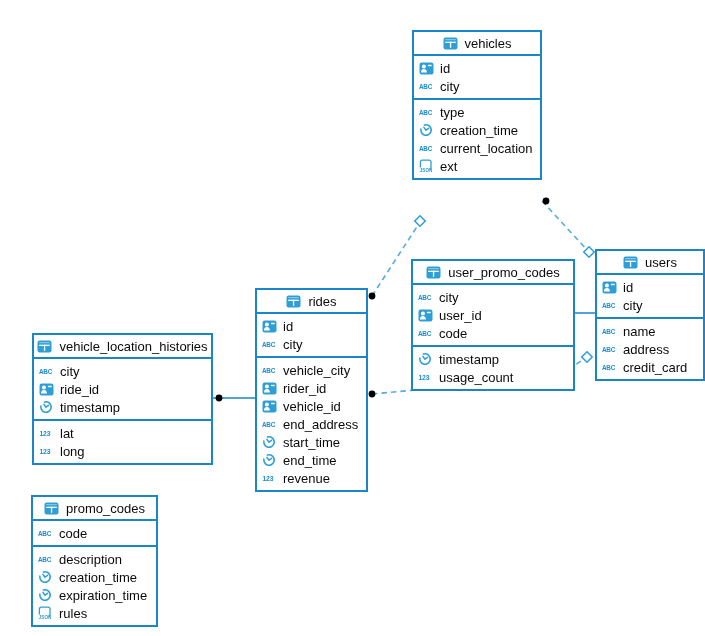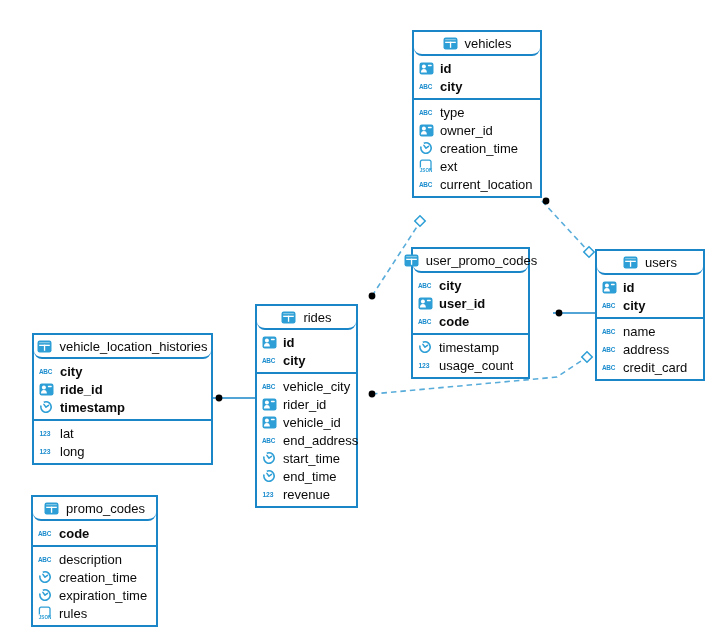--- a/index.html
+++ b/index.html
@@ -21,32 +21,31 @@
     background:#ffffff;
     border:2px solid var(--border,#1a86c8);
     box-sizing:border-box;
     color:var(--text,#0a0a0a);
     font-size:13px;
   }
   .hdr{
     display:flex;align-items:center;justify-content:center;gap:5px;
     height:22px;
     border-bottom:2px solid var(--border,#1a86c8);
-    border-radius:8px;
   }
   .title{color:var(--text,#0a0a0a);}
   .sec{padding:3px 0;}
   .sec.pk{border-bottom:2px solid var(--border,#1a86c8);}
   .row{
     display:flex;align-items:center;gap:4px;
     height:18px;
     padding-left:5px;
     white-space:nowrap;
   }
-  .sec.pk .fname{font-weight:bold;}
+  .sec.pk .fname{font-weight:normal;}
   .ficon{display:inline-flex;width:17px;justify-content:flex-start;align-items:center;flex:0 0 17px;}
   .ficon svg{display:block;}
 </style>
 </head>
 <body>
 
 <div id="canvas">
   <svg id="rel-layer" viewBox="0 0 705 636" xmlns="http://www.w3.org/2000/svg">
       <polyline points="372,296 420,222" class="conn dashed"></polyline>
       <polyline points="542,201 589,252" class="conn dashed"></polyline>
@@ -100,61 +99,50 @@
           <div class="row">
             <span class="ficon">
               <svg width="17" height="13" viewBox="0 0 17 13">
                 <text x="0" y="9" font-family="'Liberation Sans',sans-serif" font-size="6.4" font-weight="bold" fill="#1d8dce" letter-spacing="-0.3">ABC</text>
               </svg>
             </span>
             <span class="fname">type</span>
           </div>
           <div class="row">
             <span class="ficon">
-              <svg width="15" height="13" viewBox="0 0 15 13">
-                <rect x="0.5" y="0.5" width="14" height="12" rx="2.2" fill="#2e9fd6"></rect>
-                <circle cx="4.9" cy="4.6" r="2" fill="#fff"></circle>
-                <path d="M1.9 10.6 C1.9 8.2 3.3 7.1 4.9 7.1 C6.5 7.1 7.9 8.2 7.9 10.6 Z" fill="#fff"></path>
-                <rect x="8.8" y="2.7" width="4" height="1.5" rx="0.7" fill="#fff"></rect>
-              </svg>
-            </span>
-            <span class="fname">owner_id</span>
-          </div>
-          <div class="row">
-            <span class="ficon">
               <svg width="14" height="14" viewBox="0 0 14 14">
                 <g transform="rotate(-115 7 7)">
                   <circle cx="7" cy="7" r="5.2" fill="none" stroke="#2e9fd6" stroke-width="1.6" stroke-dasharray="27.5 5.2"></circle>
                 </g>
                 <path d="M7 7.2 L4.9 4.4 M7 7.2 L9.5 5.4" stroke="#2e9fd6" stroke-width="1.5" stroke-linecap="round" fill="none"></path>
               </svg>
             </span>
             <span class="fname">creation_time</span>
+          </div>
+          <div class="row">
+            <span class="ficon">
+              <svg width="17" height="13" viewBox="0 0 17 13">
+                <text x="0" y="9" font-family="'Liberation Sans',sans-serif" font-size="6.4" font-weight="bold" fill="#1d8dce" letter-spacing="-0.3">ABC</text>
+              </svg>
+            </span>
+            <span class="fname">current_location</span>
           </div>
           <div class="row">
             <span class="ficon">
               <svg width="14" height="14" viewBox="0 0 14 14">
                 <path d="M3 1.2 h7.4 a1.6 1.6 0 0 1 1.6 1.6 v6.2 a1.6 1.6 0 0 1 -1.6 1.6 h-7.4 a1.6 1.6 0 0 1 -1.6 -1.6 v-6.2 a1.6 1.6 0 0 1 1.6 -1.6 Z" fill="none" stroke="#2e9fd6" stroke-width="1.3"></path>
                 <rect x="0.6" y="8.4" width="10" height="5.4" fill="#fff"></rect>
                 <text x="0.8" y="13" font-family="'Liberation Sans',sans-serif" font-size="4.6" font-weight="bold" fill="#2e9fd6">JSON</text>
               </svg>
             </span>
             <span class="fname">ext</span>
           </div>
-          <div class="row">
-            <span class="ficon">
-              <svg width="17" height="13" viewBox="0 0 17 13">
-                <text x="0" y="9" font-family="'Liberation Sans',sans-serif" font-size="6.4" font-weight="bold" fill="#1d8dce" letter-spacing="-0.3">ABC</text>
-              </svg>
-            </span>
-            <span class="fname">current_location</span>
-          </div>
-        </div>
-      </div>
-      <div class="tbl" style="left: 411px; top: 247px; width: 119px;">
+        </div>
+      </div>
+      <div class="tbl" style="left: 411px; top: 259px; width: 164px;">
         <div class="hdr">
           <span class="ficon">
             <svg width="15" height="13" viewBox="0 0 15 13">
               <rect x="0.5" y="0.5" width="14" height="12" rx="2.2" fill="#2e9fd6"></rect>
               <rect x="2.2" y="2.1" width="10.6" height="1.1" fill="#fff" opacity="0.45"></rect>
               <rect x="2.2" y="4.7" width="10.6" height="1.3" fill="#fff"></rect>
               <rect x="6.9" y="4.7" width="1.3" height="6.1" fill="#fff"></rect>
             </svg>
           </span>
           <span class="title">user_promo_codes</span>
@@ -263,21 +251,21 @@
           <div class="row">
             <span class="ficon">
               <svg width="17" height="13" viewBox="0 0 17 13">
                 <text x="0" y="9" font-family="'Liberation Sans',sans-serif" font-size="6.4" font-weight="bold" fill="#1d8dce" letter-spacing="-0.3">ABC</text>
               </svg>
             </span>
             <span class="fname">credit_card</span>
           </div>
         </div>
       </div>
-      <div class="tbl" style="left: 255px; top: 288px; width: 103px; margin-top: 16px;">
+      <div class="tbl" style="left: 255px; top: 288px; width: 113px;">
         <div class="hdr">
           <span class="ficon">
             <svg width="15" height="13" viewBox="0 0 15 13">
               <rect x="0.5" y="0.5" width="14" height="12" rx="2.2" fill="#2e9fd6"></rect>
               <rect x="2.2" y="2.1" width="10.6" height="1.1" fill="#fff" opacity="0.45"></rect>
               <rect x="2.2" y="4.7" width="10.6" height="1.3" fill="#fff"></rect>
               <rect x="6.9" y="4.7" width="1.3" height="6.1" fill="#fff"></rect>
             </svg>
           </span>
           <span class="title">rides</span>

